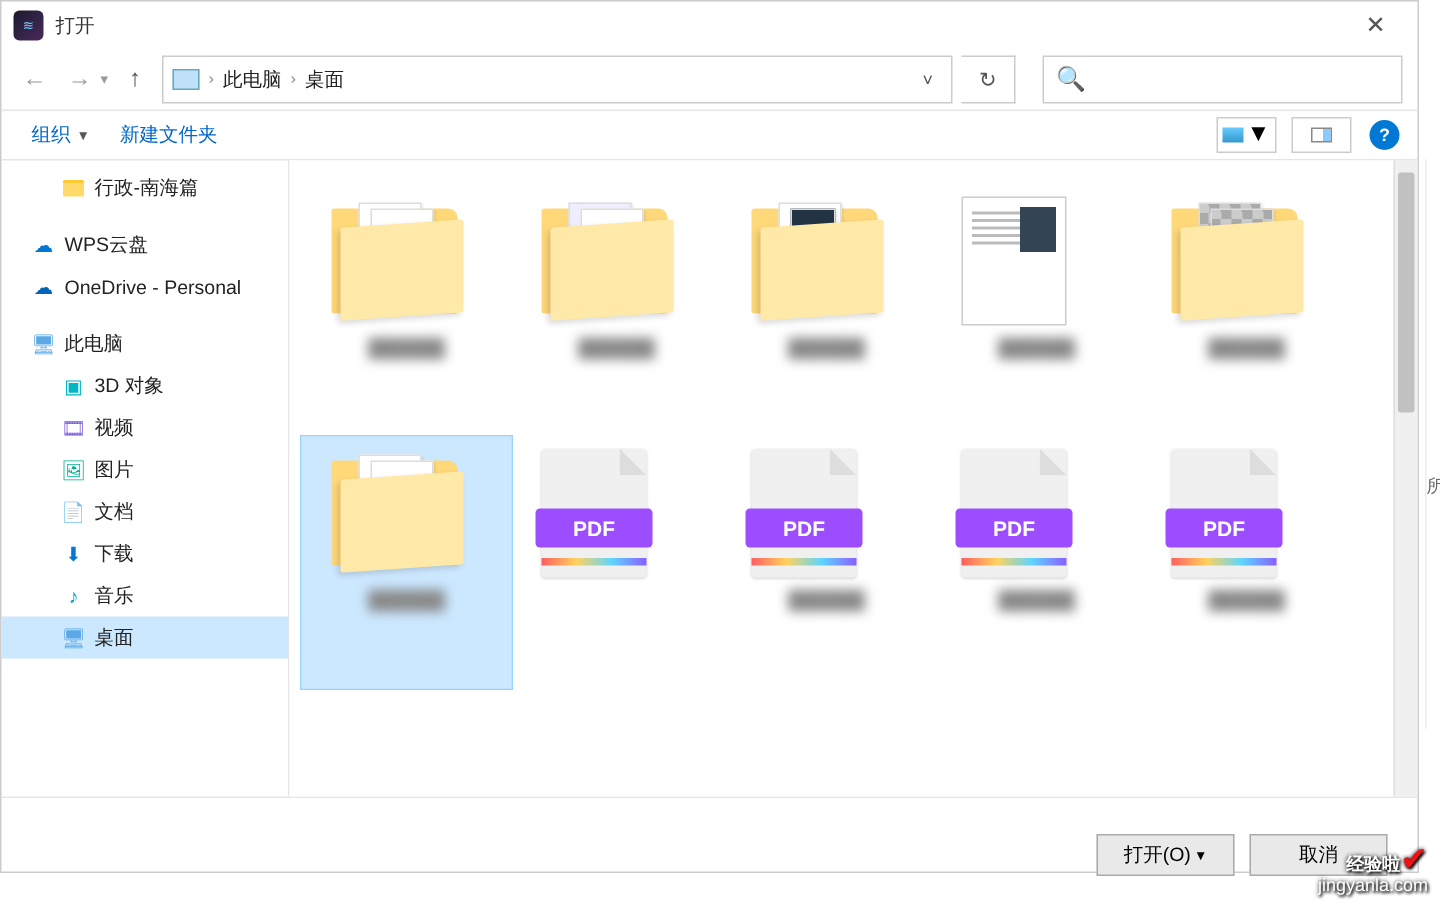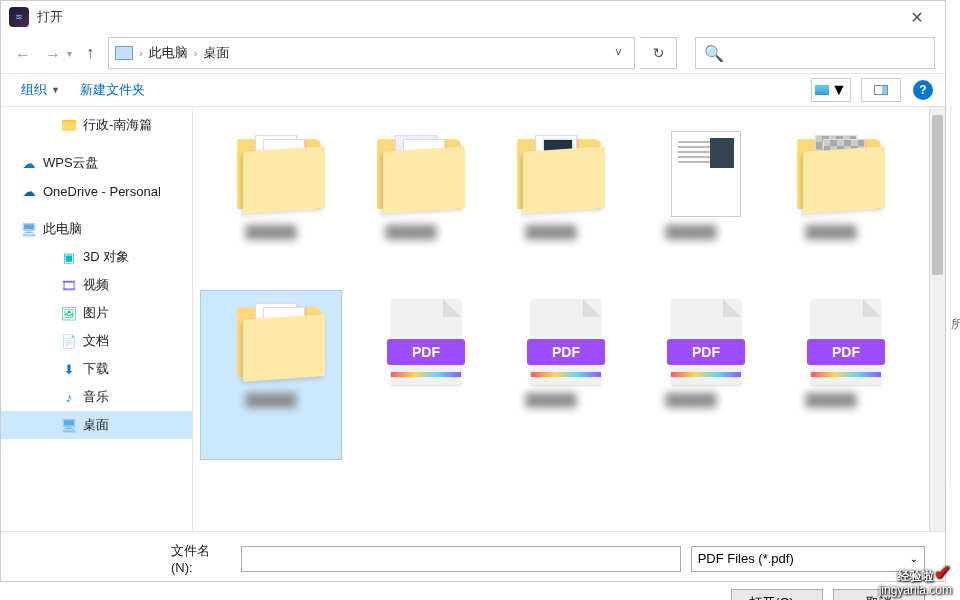--- a/index.html
+++ b/index.html
@@ -32,21 +32,21 @@
 .toolbar .tbtn { padding: 4px 8px; font-size: 13px; color: #0066cc; cursor: pointer; display:flex; align-items:center; gap:4px;}
 .toolbar .tbtn .arr { font-size:9px; color:#555;}
 .toolbar .spacer { flex: 1; }
 .toolbar .view-btn { width: 40px; height: 24px; border:1px solid #ccc; display:flex;align-items:center;justify-content:center; gap:2px;}
 .toolbar .help { width: 20px; height: 20px; border-radius: 50%; background: #0078d4; color: #fff; display: flex; align-items: center; justify-content: center; font-size: 12px; font-weight: bold; margin-left: 8px; }
 
 .body-area { display: flex; height: 424px; }
 
 .sidebar { width: 192px; border-right: 1px solid #e5e5e5; overflow: hidden; padding: 4px 0; }
 .tree-item { display: flex; align-items: center; height: 28px; padding-left: 20px; font-size: 13px; color: #222; gap: 6px; cursor: pointer; white-space:nowrap; overflow:hidden;}
-.tree-item.child { padding-left: 60px; }
+.tree-item.child { padding-left: 40px; }
 .tree-item.selected { background: #cce8ff; }
 .tree-item .ico { width: 16px; height: 16px; display: inline-flex; align-items:center; justify-content:center; font-size:13px;}
 .ico-folder { background:#ffd96a; border-radius:1px; width:14px;height:11px; border-top:2px solid #ffc933;}
 .ico-cloud-blue { color:#0078d4; }
 .ico-cloud-dark { color:#0364b8; }
 .ico-pc { color:#5aa9e6; font-size:13px;}
 .ico-3d { color:#00b7c3; }
 .ico-video { color:#7b5cd6; }
 .ico-pic { color:#00b294; }
 .ico-doc { color:#6b8e9e; }
@@ -54,21 +54,21 @@
 .ico-music { color:#0099e5; }
 .ico-desk { color:#5aa9e6; }
 
 .content-wrap { flex:1; display:flex; }
 .content { flex: 1; overflow-y: auto; padding: 16px 8px; background:#fff; }
 .scrollbar-v { width:16px; background:#f0f0f0; border-left:1px solid #ddd; position:relative;}
 .scrollbar-v .thumb { position:absolute; left:2px; right:2px; top:8px; height:160px; background:#c1c1c1; border-radius:2px;}
 .tiles { display: flex; flex-wrap: wrap; gap: 0px; }
 .tile { width: 140px; height: 168px; display: flex; flex-direction: column; align-items: center; padding: 6px; cursor:pointer; }
 .tile.selected { background: #cce8ff; outline:1px solid #99d1ff; }
-.tile .thumb { width: 100px; height: 90px; display: flex; align-items: center; justify-content: flex-end; position: relative; }
+.tile .thumb { width: 100px; height: 90px; display: flex; align-items: center; justify-content: flex-start; position: relative; }
 .tile .label { font-size: 12px; color: #222; text-align: center; margin-top: 6px; word-break: break-all; line-height: 1.3; max-height: 48px; overflow: hidden; }
 .tile .label.blur { filter: blur(4px); color:#888;}
 
 .folder-thumb { position: relative; width: 84px; height: 70px; }
 .folder-back { position: absolute; inset: 0; background:#ffd87a; border-radius:2px 6px 2px 2px; }
 .folder-front { position: absolute; left: 6px; top: 10px; right: -4px; bottom: -2px; background:#ffe9a8; border-radius:2px; transform: skewY(-4deg); box-shadow: -2px 2px 4px rgba(0,0,0,0.15);}
 .folder-paper { position:absolute; left:18px; top:-4px; width:42px; height:56px; background:#fff; border:1px solid #ddd; box-shadow:1px 1px 2px rgba(0,0,0,.1);}
 .folder-paper.p2 { left:26px; top:0px;}
 
 .file-thumb { width:70px; height:86px; background:#f0f0f0; border-radius:3px; position:relative; box-shadow:0 1px 2px rgba(0,0,0,.15);}
@@ -331,28 +331,20 @@
             </div>
           </div>
       </div>
       <div class="scrollbar-v">
           <div class="thumb"></div>
         </div>
     </div>
   </div>
 
   <div class="bottom">
-    <div class="row1">
-      <span class="lbl" style="margin-left:150px;">文件名(N):</span>
-      <input class="fname" value="" style="">
-      <div class="combo">
-        <span>PDF Files (*.pdf)</span>
-        <span style="font-size:10px;">⌄</span>
-      </div>
-    </div>
     <div class="row2">
       <button class="btn">
           <span>打开(O)</span>
           <span class="arr">▼</span>
         </button>
       <button class="btn">取消</button>
     </div>
   </div>
 
 </div>

